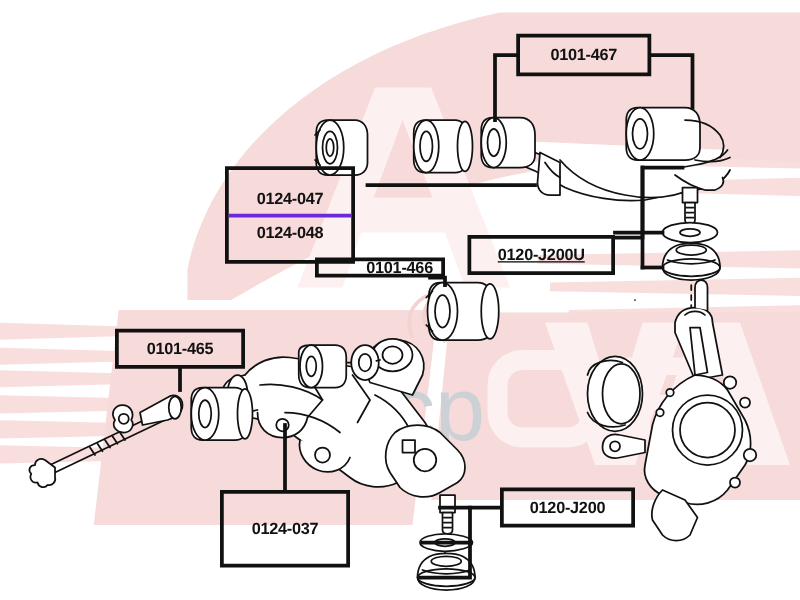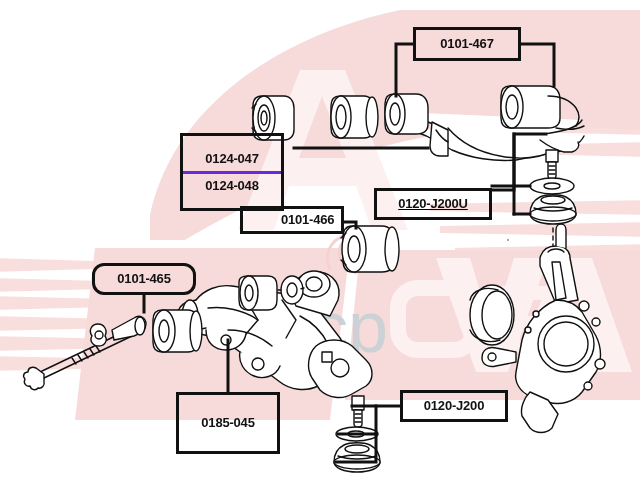--- a/index.html
+++ b/index.html
@@ -414,30 +414,30 @@
 
     <div class="callout" style="left:180px;top:117px;width:104px;height:78px;margin-top:16px;">
       <div class="row">0124-047</div>
       <div class="row">0124-048</div>
     </div>
 
     <div class="callout" style="left:374px;top:188px;width:118px;height:32px;text-decoration:underline;">
       <div class="row">0120-J200U</div>
     </div>
 
-    <div class="callout" style="left:240px;top:206px;width:104px;height:28px;padding-left:31px;">
+    <div class="callout" style="left:252px;top:206px;width:104px;height:16px;padding-left:31px;">
       <div class="row">0101-466</div>
     </div>
 
-    <div class="callout" style="left:92px;top:263px;width:104px;height:32px;border-radius:12px;">
+    <div class="callout" style="left:92px;top:263px;width:104px;height:32px;">
       <div class="row">0101-465</div>
     </div>
 
     <div class="callout" style="left:176px;top:392px;width:104px;height:62px;">
-      <div class="row">0185-045</div>
+      <div class="row">0124-037</div>
     </div>
 
     <div class="callout" style="left:400px;top:390px;width:108px;height:32px;justify-content:center;">
       <div class="row">0120-J200</div>
     </div>
 
   </div>
 </div>
 
 </body></html>

